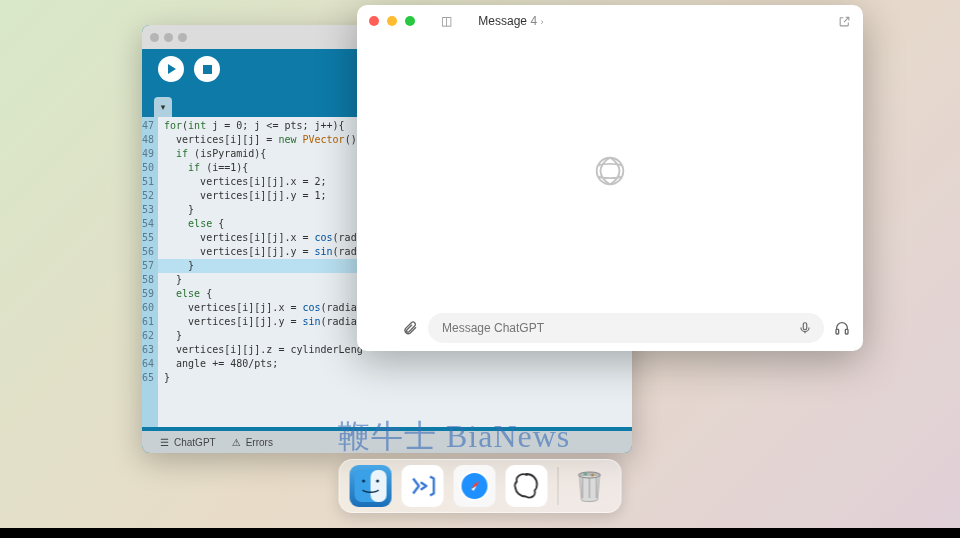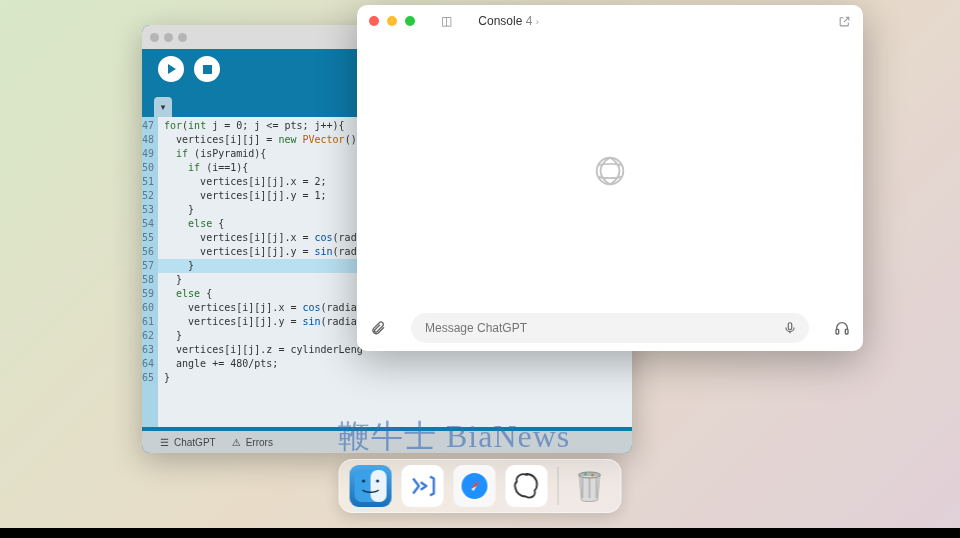--- a/index.html
+++ b/index.html
@@ -87,21 +87,21 @@
   .dot2 { width: 10px; height: 10px; border-radius: 50%; }
   .spacer { width: 10px; }
   .chat-title { font-size: 12px; font-weight: 500; color: #333; }
   .chevron { font-size: 9px; color: #999; }
   .popout { margin-left: auto; color: #999; font-size: 12px; cursor: pointer; }
 
   .chat-body { flex: 1; display: flex; align-items: center; justify-content: center; }
   .chat-logo { width: 38px; height: 38px; opacity: 0.35; }
 
   .chat-input-row {
-    display: flex; align-items: center; padding: 8px 12px; gap: 24px;
+    display: flex; align-items: center; padding: 8px 12px; gap: 9px; margin-left: 32px;
   }
   .attach-icon, .mic-icon, .hp-icon {
     width: 18px; height: 18px; color: #666; cursor: pointer;
     display: flex; align-items: center; justify-content: center;
   }
   .chat-input {
     flex: 1; height: 30px; border: none; background: #f3f3f3;
     border-radius: 15px; padding: 0 46px 0 14px; font-size: 12px;
     color: #333; outline: none;
   }
@@ -223,21 +223,21 @@
 
 <div class="chat-window">
   <div class="chat-titlebar">
     <div class="dot2 tl-red"></div>
     <div class="dot2 tl-yellow"></div>
     <div class="dot2 tl-green"></div>
     <div class="spacer"></div>
     <span style="color:#888;font-size:12px;cursor:pointer">◫</span>
     <div class="spacer"></div>
     <span class="chat-title">
-      <span>Console</span>
+      <span>Message</span>
       <span style="color:#888">4</span>
       <span class="chevron">›</span>
     </span>
     <span class="popout">
       <svg width="13" height="13" viewBox="0 0 24 24" fill="none" stroke="currentColor" stroke-width="2">
           <path d="M14 4h6v6M20 4l-9 9M19 14v5a1 1 0 0 1-1 1H5a1 1 0 0 1-1-1V6a1 1 0 0 1 1-1h5"></path>
         </svg>
     </span>
   </div>
   <div class="chat-body">

